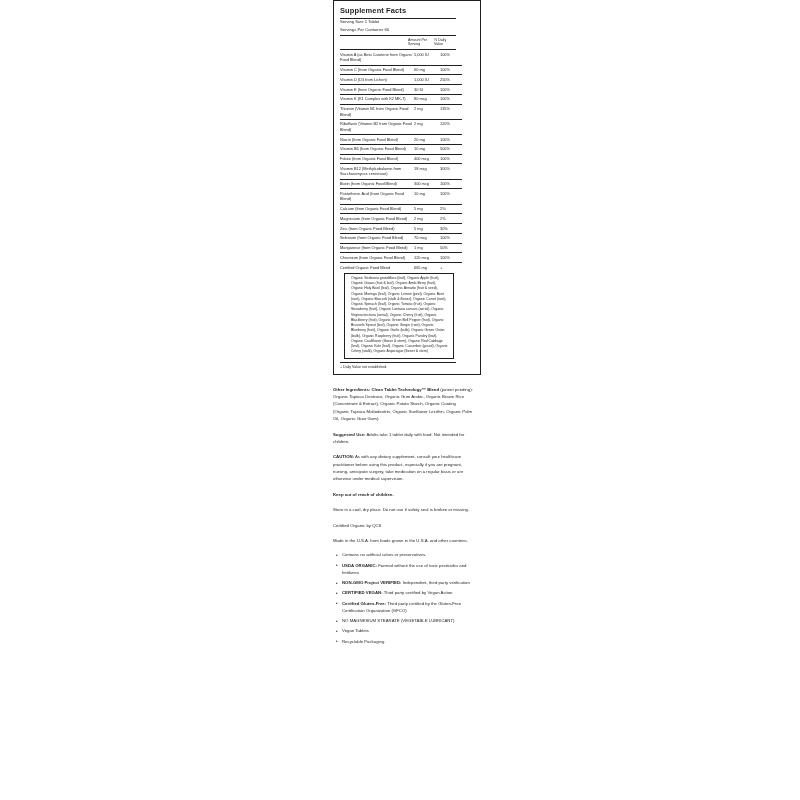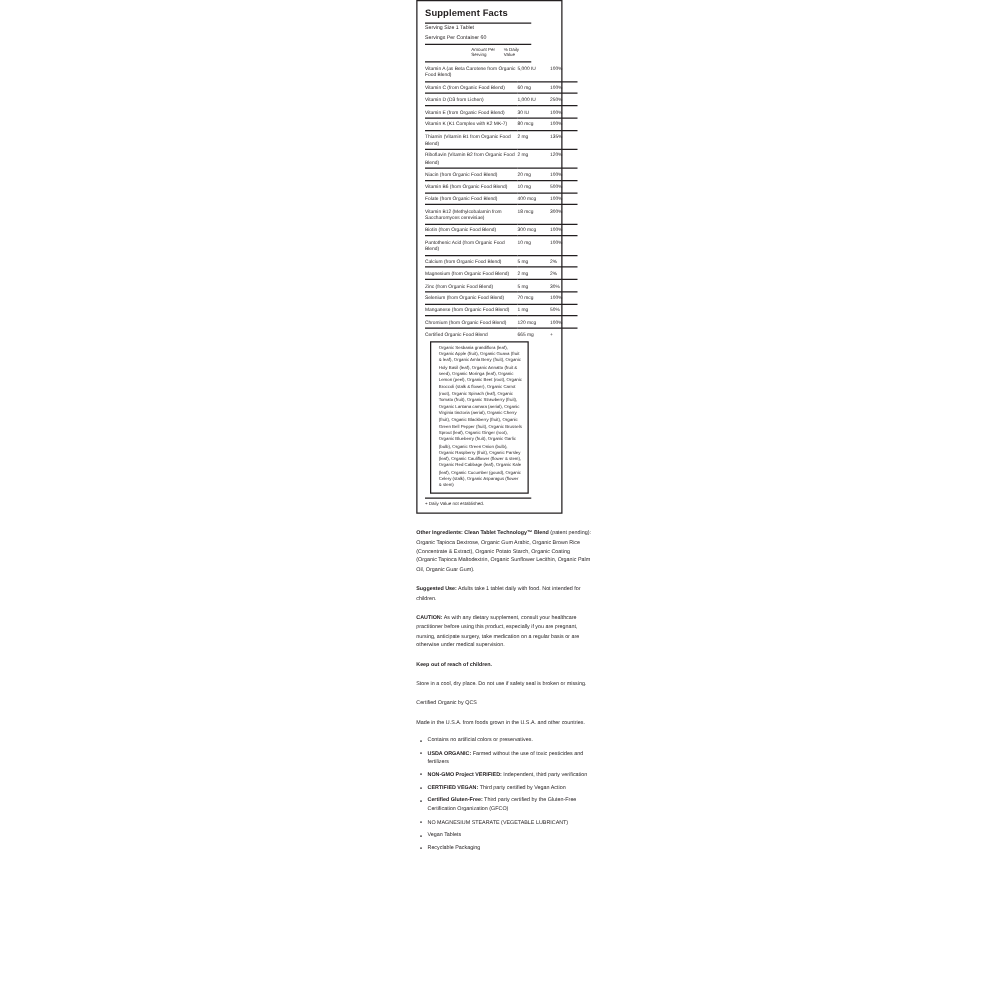--- a/index.html
+++ b/index.html
@@ -24,21 +24,21 @@
     position: absolute;
     left: 333px;
     top: 0px;
     width: 140px;
   }
   
   .sf-box {
     border: 1px solid #231f20;
     padding: 5px 24px 4px 6px;
     box-sizing: border-box;
-    width: 117px;
+    width: 148px;
     background: #fff;
   }
   .sf-title {
     font-size: 7.5px;
     font-weight: bold;
     letter-spacing: 0.1px;
     margin-bottom: 3px;
   }
   .sf-serving {
     font-size: 4.2px;

